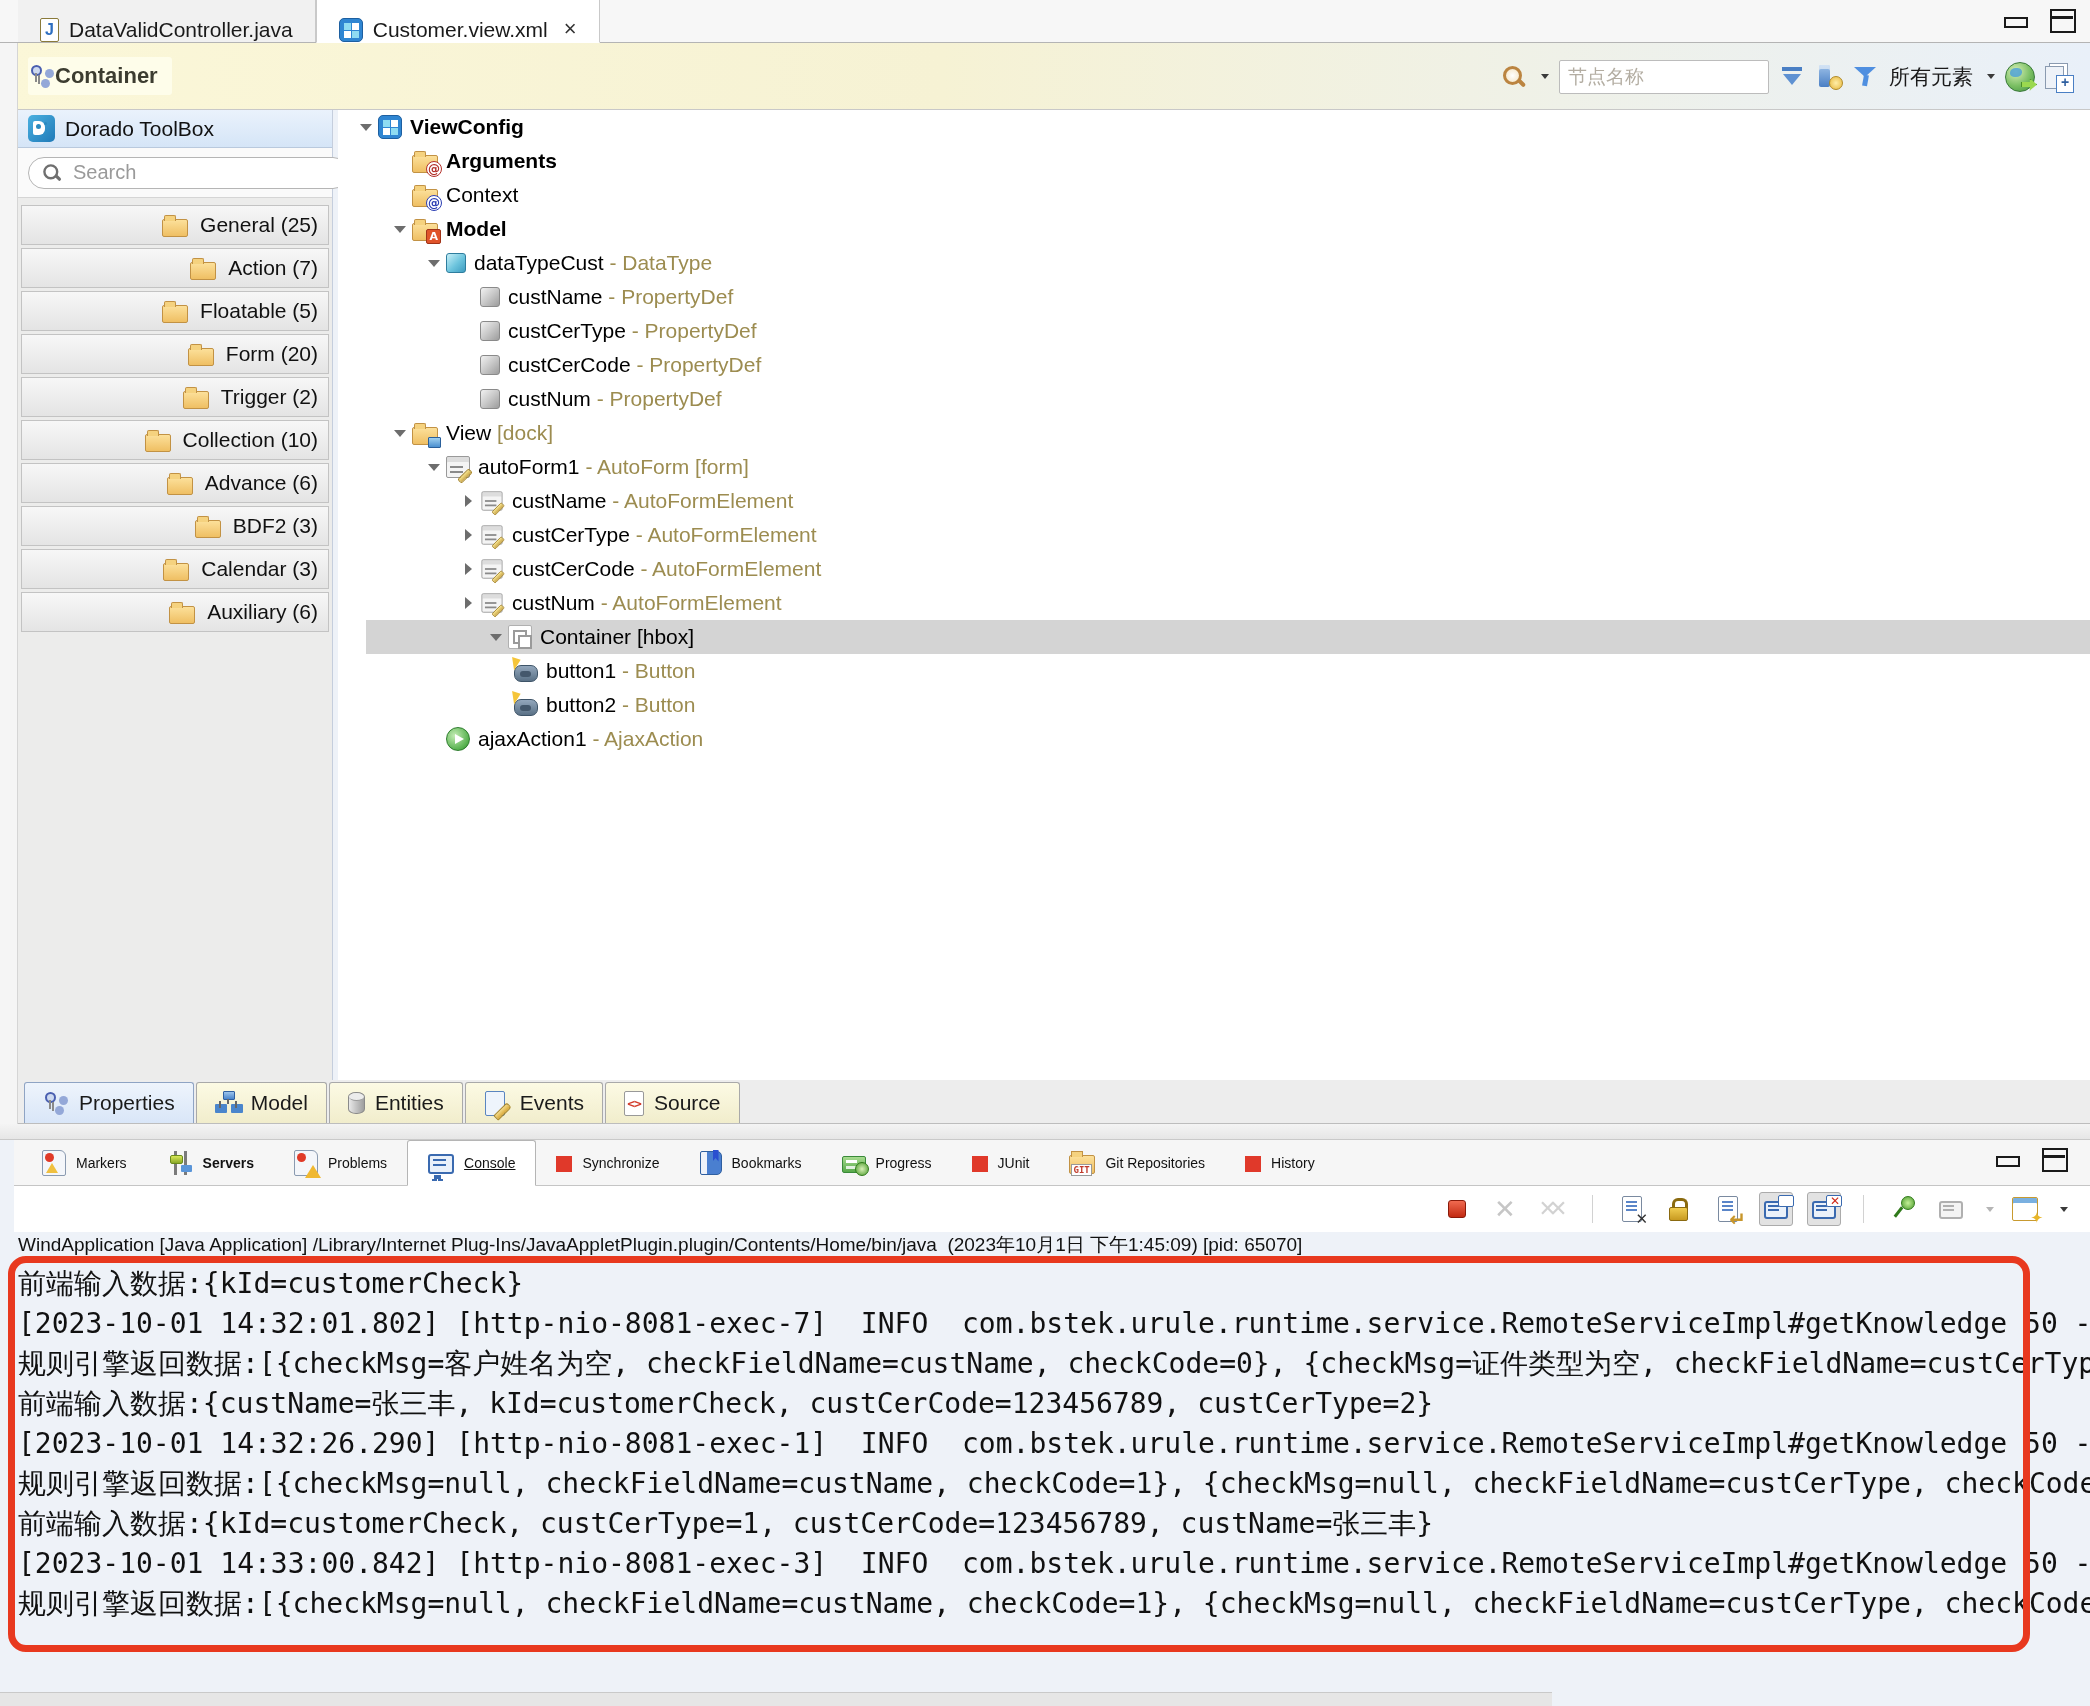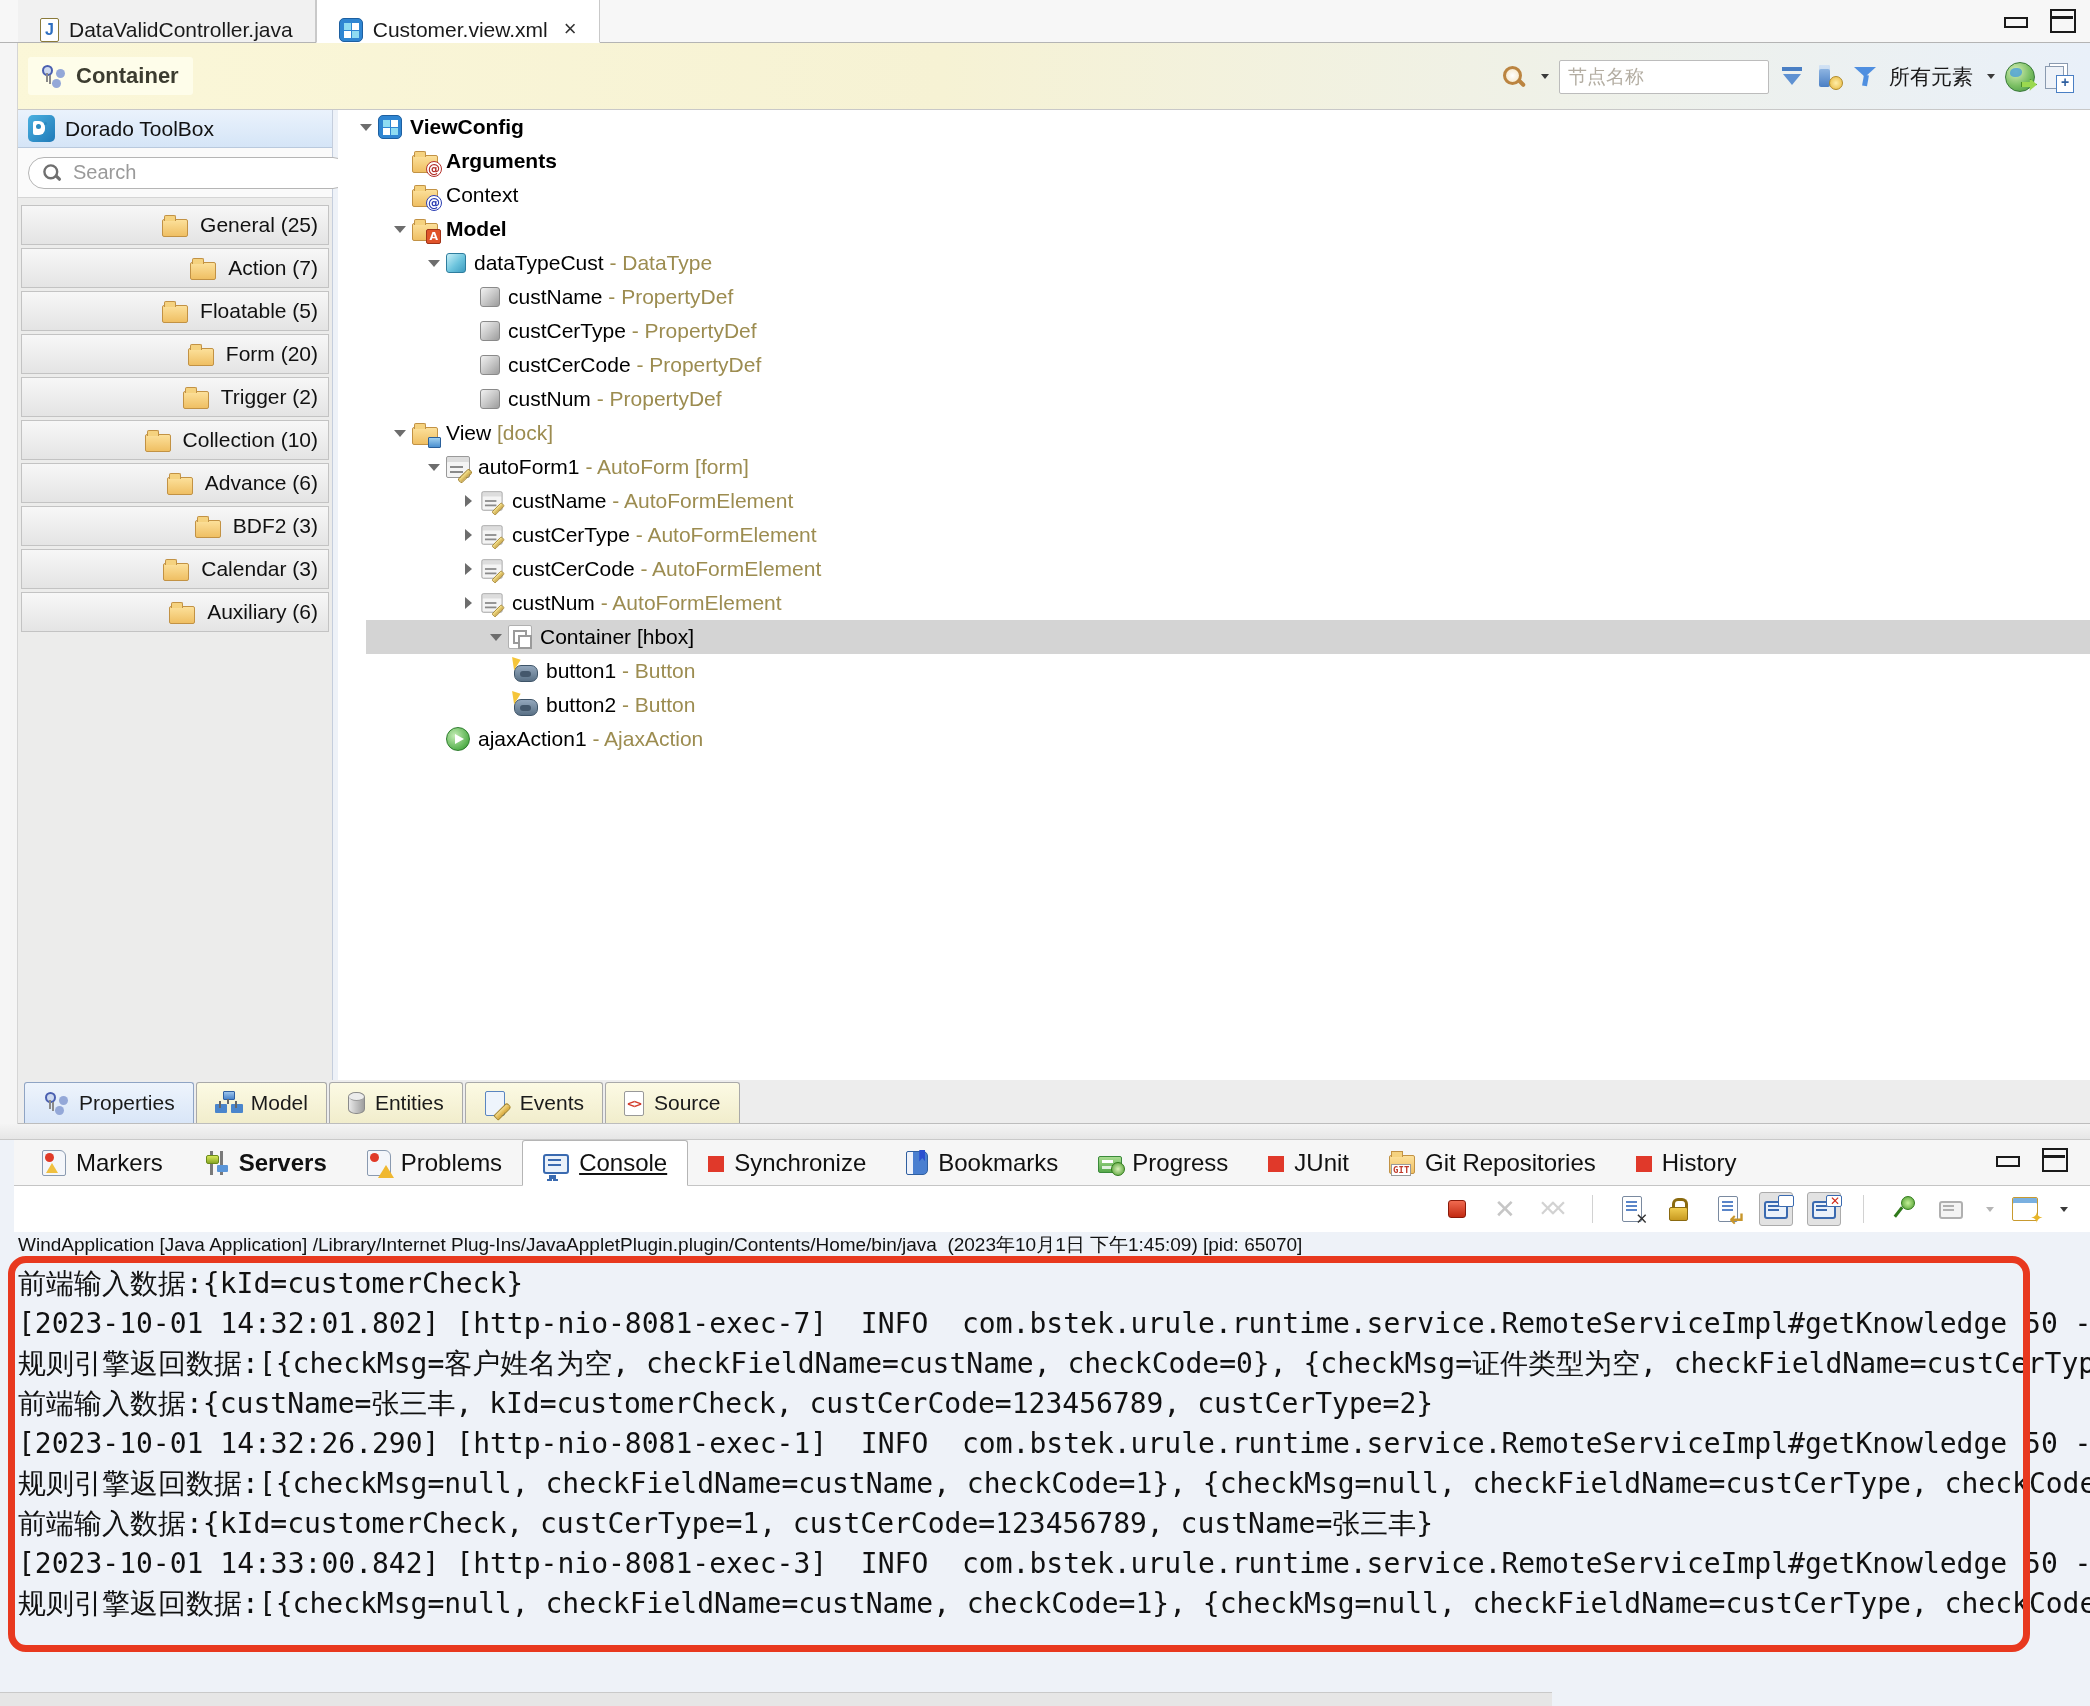--- a/index.html
+++ b/index.html
@@ -18,21 +18,21 @@
   .etab { display:flex; align-items:flex-end; gap:10px; padding:0 22px; font-size:21px; border-right:1px solid #c9c9c9; background:#f1f1f1; color:#1a1a1a; }
   .etab.active { background:#ffffff; border-left:1px solid #c9c9c9; margin-bottom:-1px; border-bottom:1px solid #ffffff; }
   .etab .close { font-size:22px; color:#333; margin-left:6px; font-weight:400; }
   .wctrl { position:absolute; top:9px; display:flex; gap:22px; right:14px; }
   .win-min { width:24px; height:11px; border:2.5px solid #1a1a1a; margin-top:8px; }
   .win-max { width:26px; height:24px; border:2.5px solid #1a1a1a; }
   .win-max::before { content:""; position:absolute; left:0; top:5px; width:21px; height:2.5px; background:#1a1a1a; }
 
   
   .toolbar { position:absolute; left:0; top:43px; width:2090px; height:67px; background:linear-gradient(90deg,#fbf7d8 0%,#f6f2d4 45%,#e9f0f9 100%); border-bottom:1px solid #c8c8c8; display:flex; align-items:center; }
-  .crumb { display:flex; align-items:center; gap:10px; margin-left:28px; background:rgba(255,255,240,.75); padding:6px 14px 6px 12px; border-radius:3px; }
+  .crumb { display:flex; align-items:center; margin-left:28px; background:rgba(255,255,240,.75); padding:6px 14px 6px 1px; border-radius:3px; }
   .crumb-label { font-size:22px; font-weight:700; color:#3c3c30; }
   .tb-right { position:absolute; right:18px; top:0; height:67px; display:flex; align-items:center; gap:10px; }
   .tb-input { width:210px; height:34px; border:1px solid #bcbcbc; border-radius:2px; background:#fff; font-size:19px; padding:0 8px; color:#333; outline:none; }
   .tb-input::placeholder { color:#b3ada2; }
   .filter-label { font-size:21px; color:#1a1a1a; }
 
   
   .ic-mag { width:26px; height:26px; }
   .ic-mag::before { content:""; position:absolute; left:2px; top:2px; width:13px; height:13px; border:3px solid #bb8440; border-radius:50%; background:radial-gradient(#fff,#f4e2c0); }
   .ic-mag::after { content:""; position:absolute; left:16px; top:17px; width:9px; height:4px; background:#bb8440; transform:rotate(45deg); border-radius:2px; }
@@ -121,21 +121,21 @@
   .ic-events::before { content:""; position:absolute; left:1px; top:1px; width:18px; height:23px; background:#eef4fc; border:1.5px solid #5a85c0; border-radius:2px; }
   .ic-events::after { content:""; position:absolute; right:-2px; bottom:1px; width:17px; height:5px; background:linear-gradient(#f5dc8a,#d8a83a); border:1px solid #a8862a; transform:rotate(-45deg); border-radius:1px 3px 3px 1px; }
   .ic-src { width:20px; height:25px; background:#fff; border:1.5px solid #999; border-radius:2px; }
   .ic-src::after { content:"<>"; position:absolute; left:0; top:0; width:100%; text-align:center; color:#d23b2a; font:700 13px/24px "DejaVu Sans Mono",monospace; letter-spacing:-1px; }
 
   
   .sash { position:absolute; left:0; top:1124px; width:2090px; height:16px; background:linear-gradient(#f4f4f4,#e6e6e6); border-bottom:1px solid #c9c9c9; }
 
   
   .ctabbar { position:absolute; left:14px; top:1140px; width:2076px; height:46px; background:#f6f6f6; border-bottom:1px solid #c5c5c5; display:flex; align-items:stretch; padding-left:8px; }
-  .ctab { display:flex; align-items:center; gap:10px; padding:0 20px; font-size:24px; color:#111; }
+  .ctab { display:flex; align-items:center; gap:10px; padding:0 20px; font-size:14px; color:#111; }
   .ctab.bold .ctab-label { font-weight:700; }
   .ctab.active { background:#ffffff; border:1px solid #b5b5b5; border-bottom:1px solid #ffffff; border-radius:3px 3px 0 0; margin-bottom:-1px;text-decoration:underline; }
   .ic-markers { width:24px; height:26px; background:#f4f6fa; border:1.5px solid #8a9ab0; border-radius:2px 6px 2px 2px; }
   .ic-markers::before { content:""; position:absolute; left:2px; top:2px; width:9px; height:9px; background:#e03a28; border-radius:50%; }
   .ic-markers::after { content:""; position:absolute; left:3px; bottom:2px; border-left:6px solid transparent; border-right:6px solid transparent; border-bottom:10px solid #f0c040; }
   .ic-servers { width:26px; height:26px; }
   .ic-servers::before { content:""; position:absolute; left:7px; top:1px; width:3px; height:24px; background:#7a7a7a; box-shadow:10px 0 0 #7a7a7a; }
   .ic-servers::after { content:""; position:absolute; left:3px; top:5px; width:11px; height:7px; background:linear-gradient(#d8e858,#8aa828); border:1px solid #6a8a1a; border-radius:2px; box-shadow:10px 9px 0 -1px #5a95d8; }
   .ic-problems { width:24px; height:26px; background:#f4f6fa; border:1.5px solid #8a9ab0; border-radius:2px 6px 2px 2px; }
   .ic-problems::before { content:""; position:absolute; left:2px; top:2px; width:9px; height:9px; background:#e03a28; border-radius:50%; }

